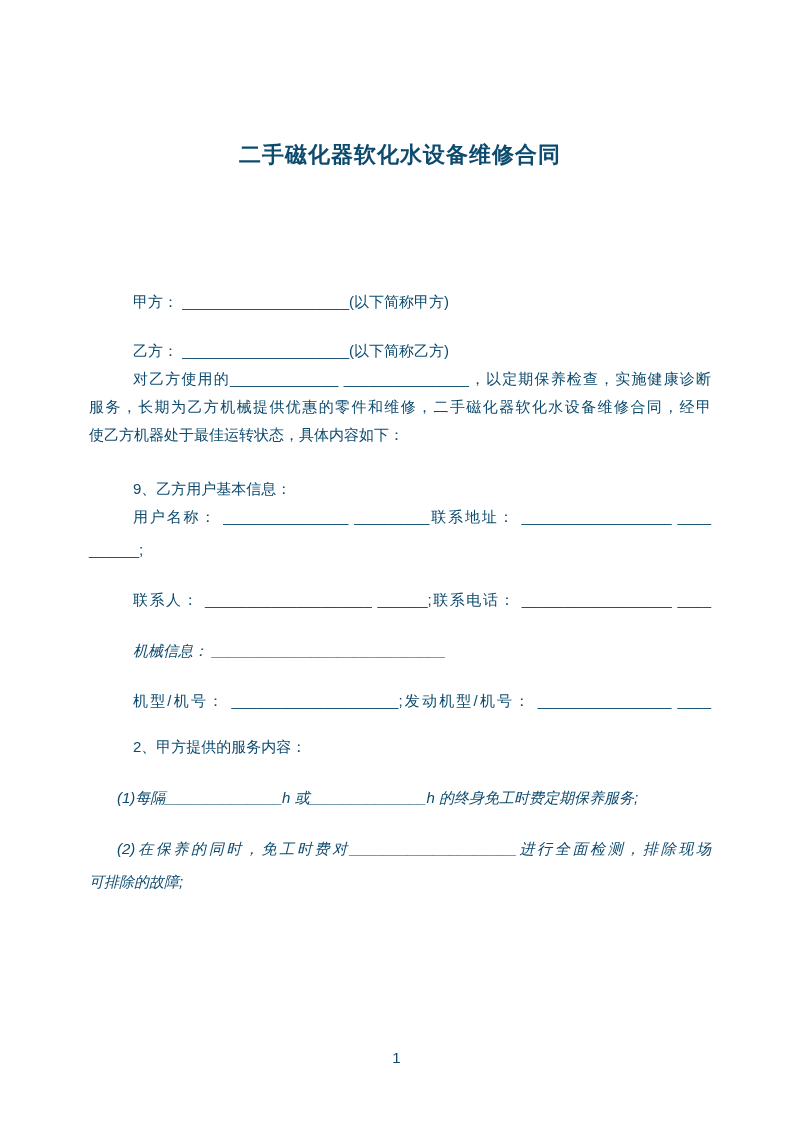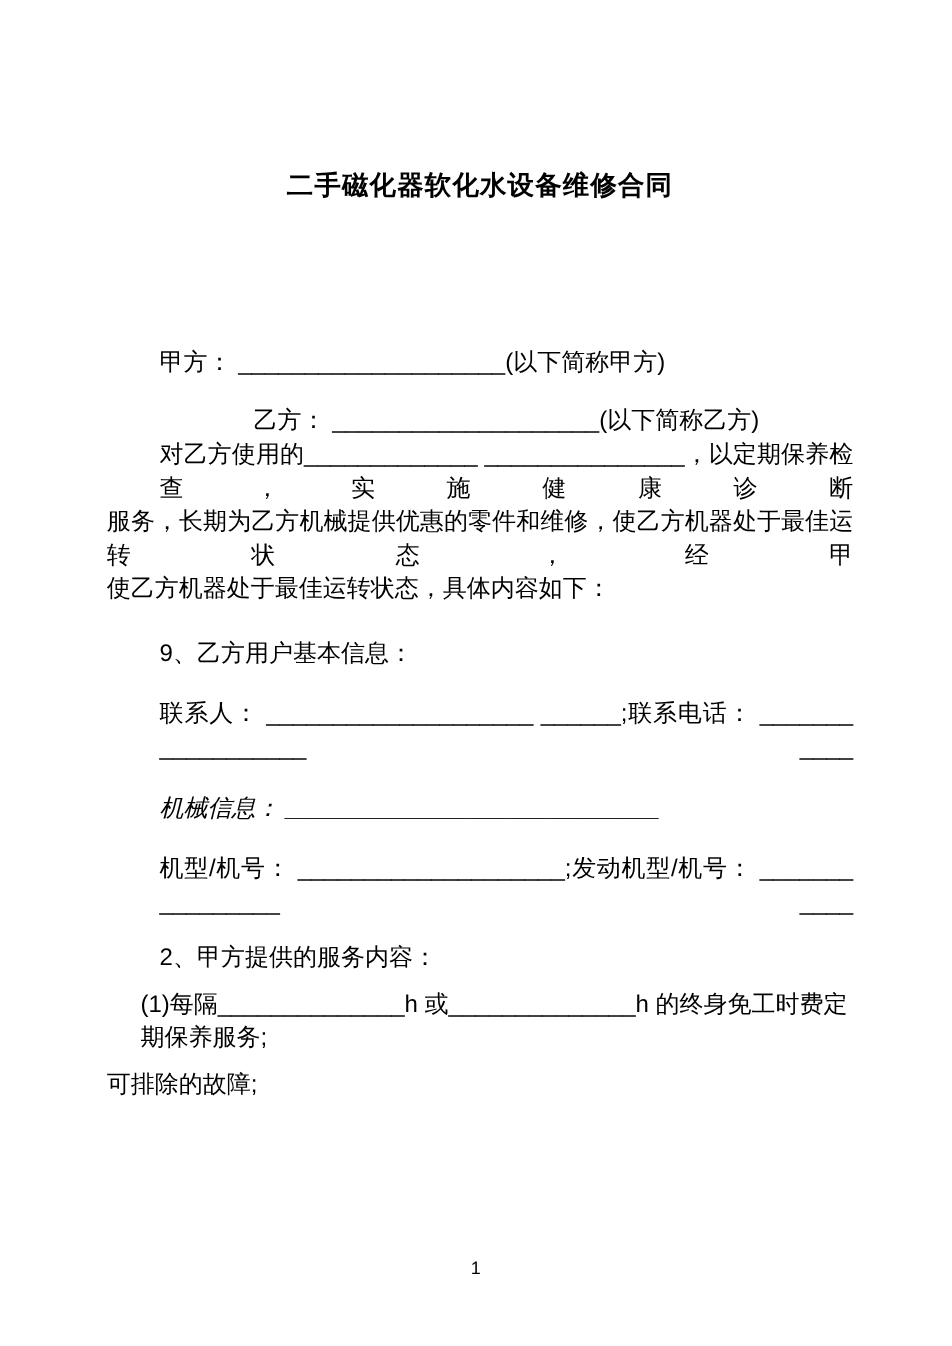--- a/index.html
+++ b/index.html
@@ -4,50 +4,50 @@
 <style>
   * { margin: 0; padding: 0; box-sizing: border-box; }
   html, body { background: #ffffff; }
   .page {
     position: relative;
     width: 793px;
     height: 1122px;
     background: #ffffff;
     overflow: hidden;
     font-family: "Liberation Sans", sans-serif;
-    color: #000000;
+    color: #0c4a6e;
   }
   .content {
     padding: 140px 82px 0 89px;
   }
   .title {
     font-size: 22px;
     line-height: 30px;
     font-weight: bold;
     text-align: center;
     letter-spacing: 1px;
   }
   .line {
-    font-size: 20px;
+    font-size: 15px;
     line-height: 28px;
     white-space: pre-wrap;
     word-break: break-all;
   }
   .indent { padding-left: 44px; }
   .indent-sm { padding-left: 28px; }
   .fill { text-align: justify; text-align-last: justify; }
   .wrap2 { margin-top: 5px; }
   .mt-party { margin-top: 118px; }
-  .mt-21 { margin-top: 21px; text-align: center; }
+  .mt-21 { margin-top: 21px; }
   .mt-24 { }
   .mt-26 { margin-top: 26px; }
   .mt-22 { margin-top: 22px; }
   .mt-23 { margin-top: 23px; font-style: italic; }
   .mt-20 { margin-top: 18px; }
-  .mt-25 { margin-top: 11px; }
+  .mt-25 { margin-top: 23px; font-style: italic; }
   .footer {
     position: absolute;
     top: 1046px;
     left: 0;
     width: 100%;
     text-align: center;
     font-size: 15px;
     line-height: 24px;
   }
 </style>
@@ -57,41 +57,46 @@
 <div class="page">
   <div class="content">
 
     <h1 class="title">二手磁化器软化水设备维修合同</h1>
 
     <div class="line indent mt-party">甲方： ____________________(以下简称甲方)</div>
     <div class="line indent mt-21">乙方： ____________________(以下简称乙方)</div>
 
     <div class="mt-24">
       <div class="line indent fill">对乙方使用的_____________ _______________，以定期保养检查，实施健康诊断</div>
-      <div class="line fill">服务，长期为乙方机械提供优惠的零件和维修，使乙方机器处于最佳运转状态，经甲</div>
+      <div class="line fill">服务，长期为乙方机械提供优惠的零件和维修，二手磁化器软化水设备维修合同，经甲</div>
       <div class="line">使乙方机器处于最佳运转状态，具体内容如下：</div>
     </div>
 
     <div class="line indent mt-26">9、乙方用户基本信息：</div>
 
+    <div class="mt-24">
+      <div class="line indent fill">用户名称： _______________ _________联系地址： __________________ ____</div>
+      <div class="line wrap2">______;</div>
+    </div>
 
     <div class="mt-22">
       <div class="line indent fill">联系人： ____________________ ______;联系电话： __________________ ____</div>
     </div>
 
     <div class="line indent mt-23">机械信息： ____________________________</div>
 
     <div class="mt-22">
       <div class="line indent fill">机型/机号： ____________________;发动机型/机号： ________________ ____</div>
     </div>
 
     <div class="line indent mt-20">2、甲方提供的服务内容：</div>
 
     <div class="line indent-sm mt-25">(1)每隔______________h 或______________h 的终身免工时费定期保养服务;</div>
 
     <div class="mt-25">
+      <div class="line indent-sm fill">(2)在保养的同时，免工时费对____________________进行全面检测，排除现场</div>
       <div class="line wrap2">可排除的故障;</div>
     </div>
 
   </div>
 
   <div class="footer">1</div>
 </div>
 
 </body></html>

